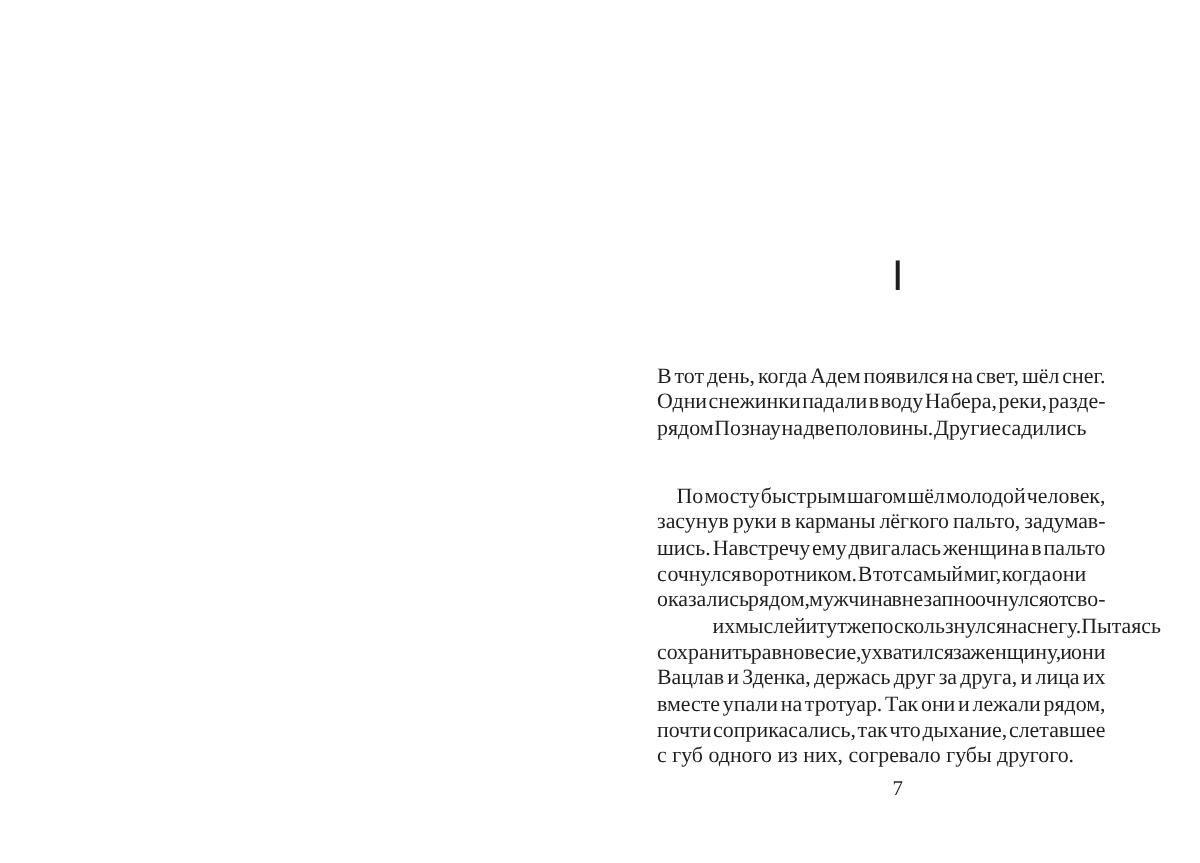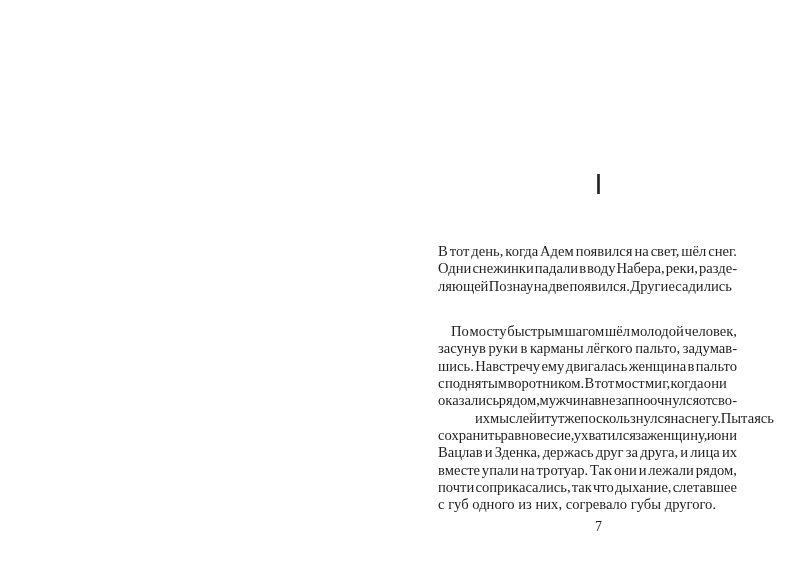--- a/index.html
+++ b/index.html
@@ -52,25 +52,25 @@
 </style>
 </head>
 <body>
 
 <div class="page">
   <div class="chapter-numeral">I</div>
 
   <div class="text-column">
       <div class="text-line"><span class="line-inner" style="word-spacing: -1.6875px;">В тот день, когда Адем появился на свет, шёл снег.</span></div>
       <div class="text-line"><span class="line-inner" style="word-spacing: -2.64286px; text-align: right;">Одни снежинки падали в воду Набера, реки, разде-</span></div>
-      <div class="text-line"><span class="line-inner" style="word-spacing: -3.23958px;">ляющей Познау на две появился. Другие садились</span></div>
+      <div class="text-line"><span class="line-inner" style="word-spacing: -3.23958px;">рядом Познау на две половины. Другие садились</span></div>
       <div class="text-line indent"><span class="line-inner" style="word-spacing: -2.8724px;">По мосту быстрым шагом шёл молодой человек,</span></div>
       <div class="text-line"><span class="line-inner" style="word-spacing: -0.989583px;">засунув руки в карманы лёгкого пальто, задумав-</span></div>
       <div class="text-line"><span class="line-inner" style="word-spacing: -2.32292px;">шись. Навстречу ему двигалась женщина в пальто</span></div>
-      <div class="text-line"><span class="line-inner" style="word-spacing: -3.20117px;">с поднятым воротником. В тот мост миг, когда они</span></div>
+      <div class="text-line"><span class="line-inner" style="word-spacing: -3.20117px;">с очнулся воротником. В тот самый миг, когда они</span></div>
       <div class="text-line"><span class="line-inner" style="word-spacing: -4.23177px;">оказались рядом, мужчина внезапно очнулся от сво-</span></div>
       <div class="text-line"><span class="line-inner" style="word-spacing: -3.77734px; margin-left: 37px;">их мыслей и тут же поскользнулся на снегу. Пытаясь</span></div>
       <div class="text-line"><span class="line-inner" style="word-spacing: -4.23438px;">сохранить равновесие, ухватился за женщину, и они</span></div>
       <div class="text-line"><span class="line-inner" style="word-spacing: -1.46181px;">Вацлав и Зденка, держась друг за друга, и лица их</span></div>
       <div class="text-line"><span class="line-inner" style="word-spacing: -1.8418px;">вместе упали на тротуар. Так они и лежали рядом,</span></div>
       <div class="text-line"><span class="line-inner" style="word-spacing: -2.50625px; text-align: center;">почти соприкасались, так что дыхание, слетавшее</span></div>
       <div class="text-line par-end"><span class="line-inner">с губ одного из них, согревало губы другого.</span></div>
     </div>
 
   <div class="page-number">7</div>

